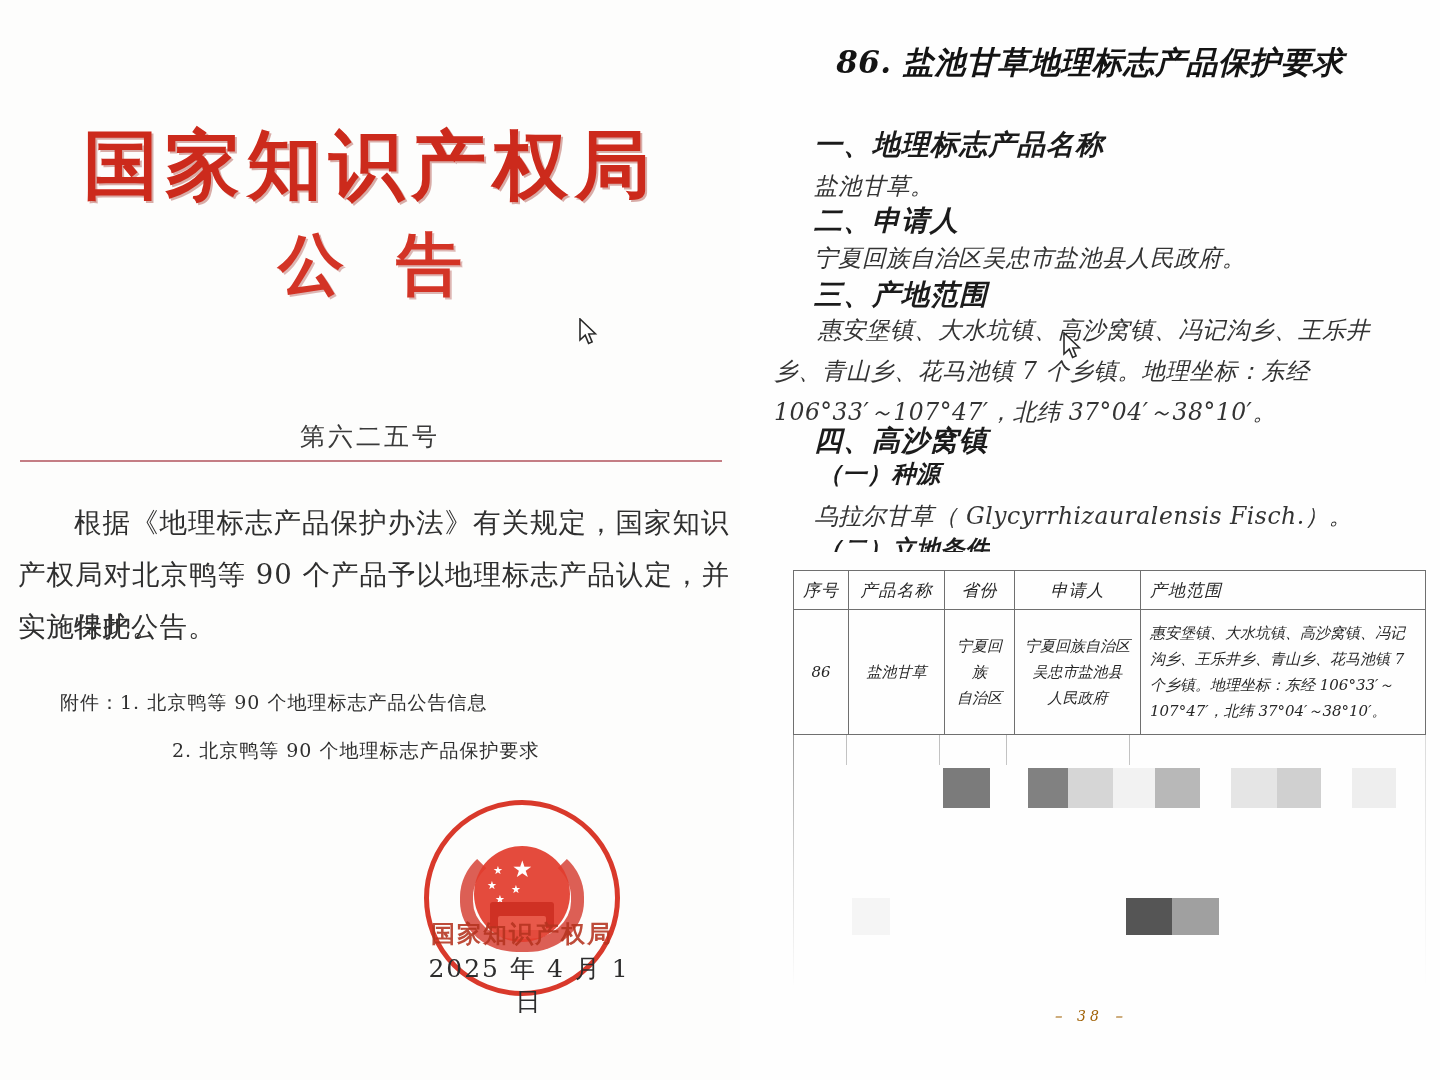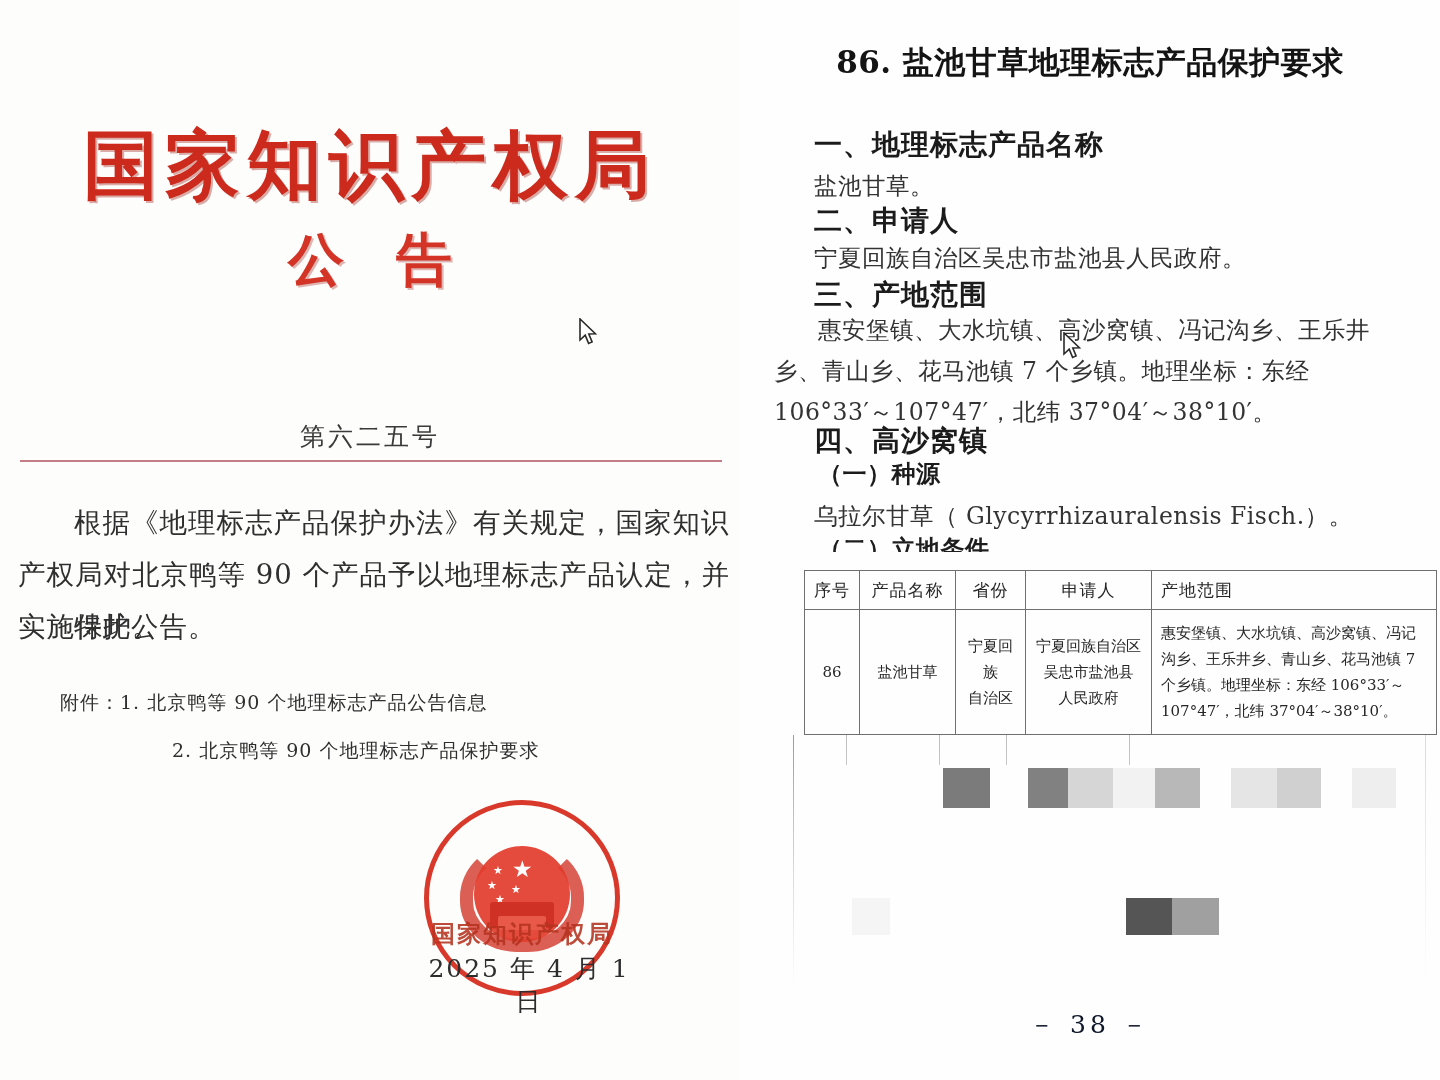--- a/index.html
+++ b/index.html
@@ -37,21 +37,21 @@
     line-height: 1.0;
     letter-spacing: 7px;
     color: #cc2a1c;
     text-shadow: 2px 2px 0 rgba(150,20,10,.35);
     white-space: nowrap;
   }
   .masthead-line2 {
     margin-top: 28px;
     font-family: "DejaVu Serif", "Liberation Serif", serif;
     font-weight: 700;
-    font-size: 56px;
+    font-size: 66px;
     line-height: 1.0;
     letter-spacing: 52px;
     text-indent: 52px;
     color: #d33426;
     text-shadow: 2px 2px 0 rgba(150,20,10,.3);
     white-space: nowrap;
   }
 
   .issue-no {
     position: absolute;
@@ -180,20 +180,21 @@
     color: #2d2d2d;
     font-family: "DejaVu Serif", "Liberation Serif", serif;
   }
 
   
   #right-doc {
     position: absolute;
     left: 740px; top: 0;
     width: 700px; height: 856px;
     background: #fefefe;
+    font-style: italic;
   }
   .r-title {
     position: absolute;
     left: 0; top: 42px;
     width: 700px;
     text-align: center;
     font-size: 31px;
     font-weight: 700;
     letter-spacing: .5px;
     color: #141414;
@@ -244,21 +245,21 @@
   #s42 {
     top: 533px;
     height: 19px;
     overflow: hidden;
     color: #1d1d1d;
   }
 
   
   #gi-table {
     position: absolute;
-    left: 64px; top: 570px;
+    left: 53px; top: 570px;
     width: 633px;
     border-collapse: collapse;
     table-layout: fixed;
     font-family: "DejaVu Serif", "Liberation Serif", serif;
     padding-left: 8px;
   }
   #gi-table th, #gi-table td {
     border: 1px solid #6f6f6f;
     color: #262626;
     vertical-align: middle;
@@ -298,22 +299,22 @@
   .mosaic {
     position: absolute;
     opacity: .95;
   }
 
   .page-no {
     position: absolute;
     left: 0; top: 1008px;
     width: 700px;
     text-align: center;
-    font-size: 25px;
-    color: #0f172a;
+    font-size: 14px;
+    color: #a16207;
     letter-spacing: 4px;
     font-family: "DejaVu Serif", "Liberation Serif", serif;
   }
 
   
   .cursor { position: absolute; width: 22px; height: 30px; }
   #cursor-left  { left: 578px; top: 318px; }
   #cursor-right { left: 1062px; top: 332px; }
 </style>
 </head>

